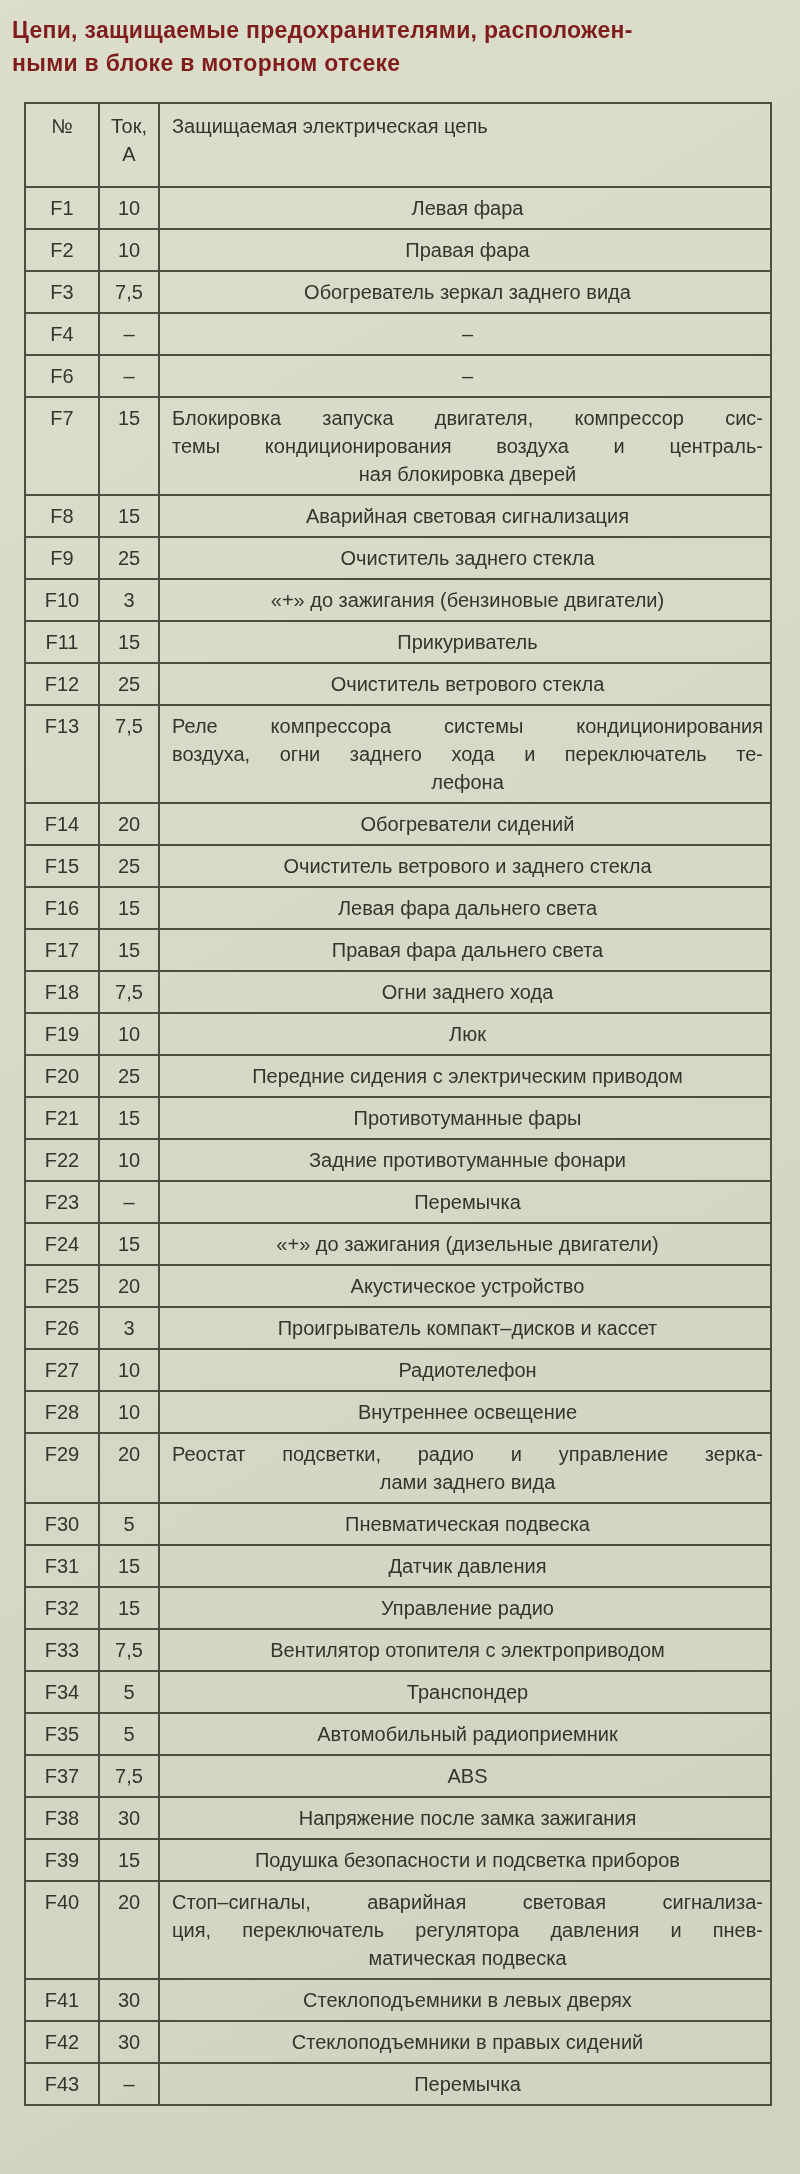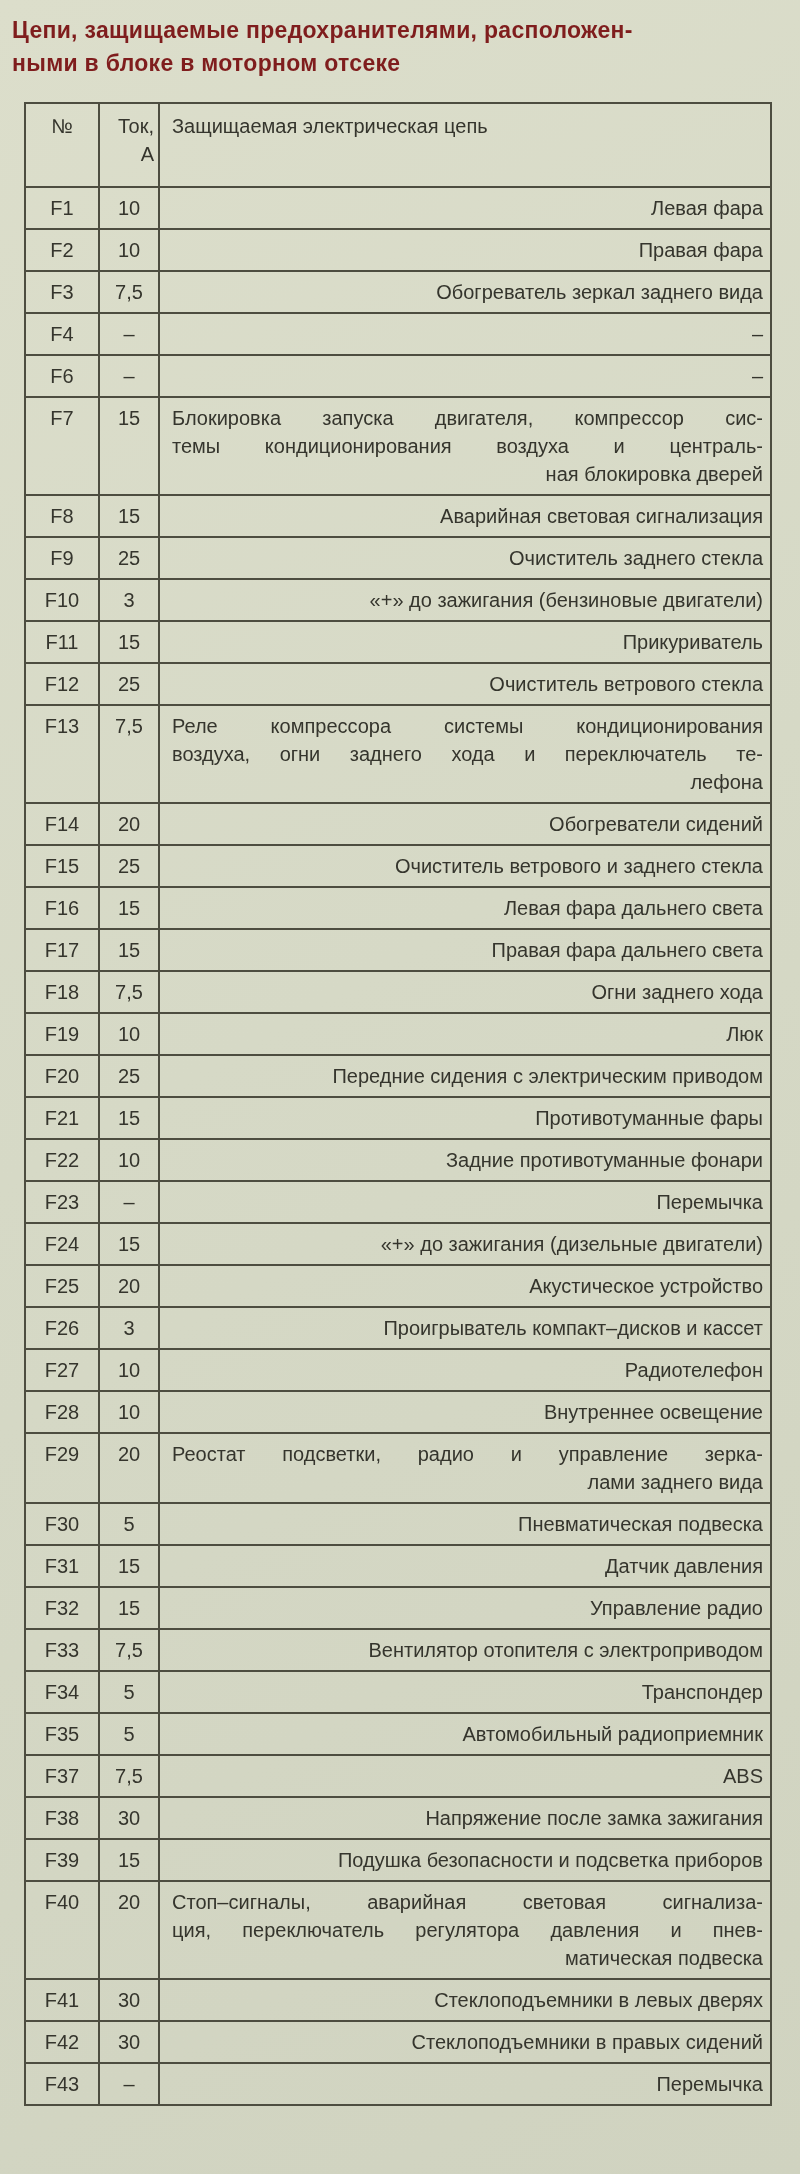--- a/index.html
+++ b/index.html
@@ -55,21 +55,21 @@
   th.h-circuit {
     padding: 8px 0 18px 12px;
   }
   td.c-no, td.c-a {
     text-align: center;
     padding: 6px 4px;
   }
   td.c-desc {
     padding: 6px 7px 6px 12px;
   }
-  .line { display: block; text-align: right; }
+  .line { display: block; text-align: center; }
   .line.j { text-align: justify; text-align-last: justify; }
 </style>
 </head>
 <body>
 
 <div class="page">
   <div class="title">
     <span>Цепи, защищаемые предохранителями, расположен-</span><br>
     <span>ными в блоке в моторном отсеке</span>
   </div>

